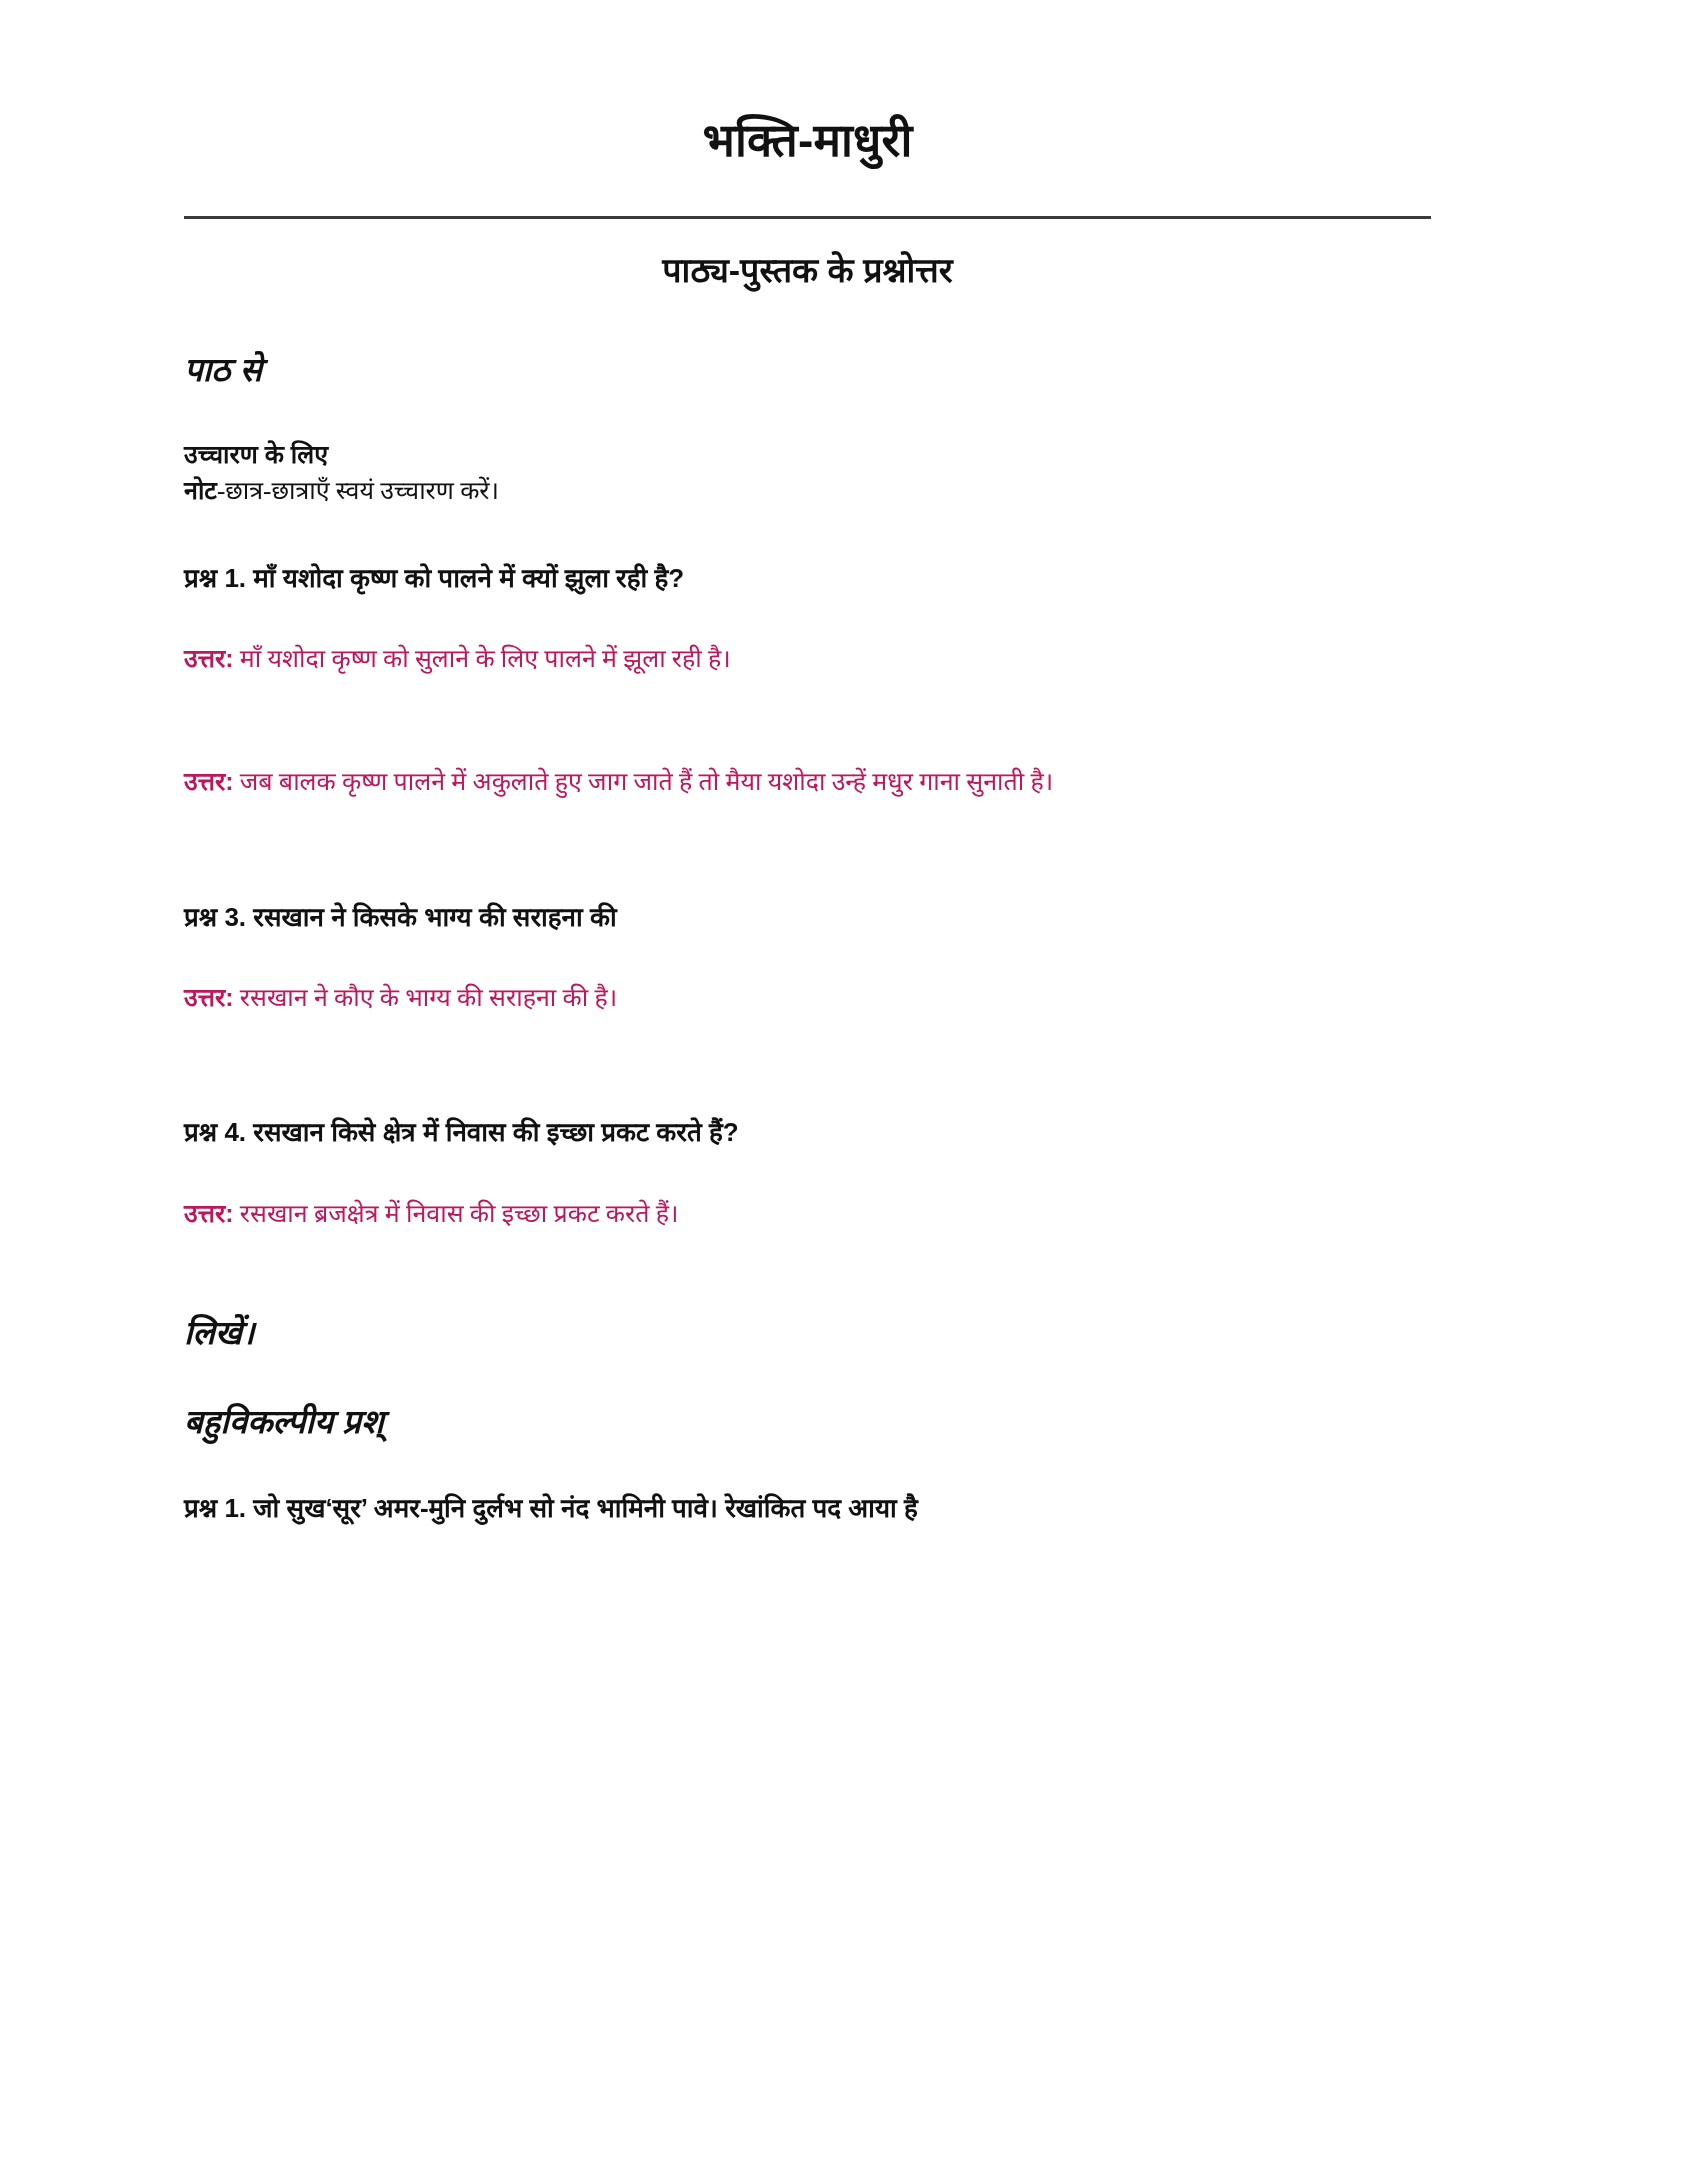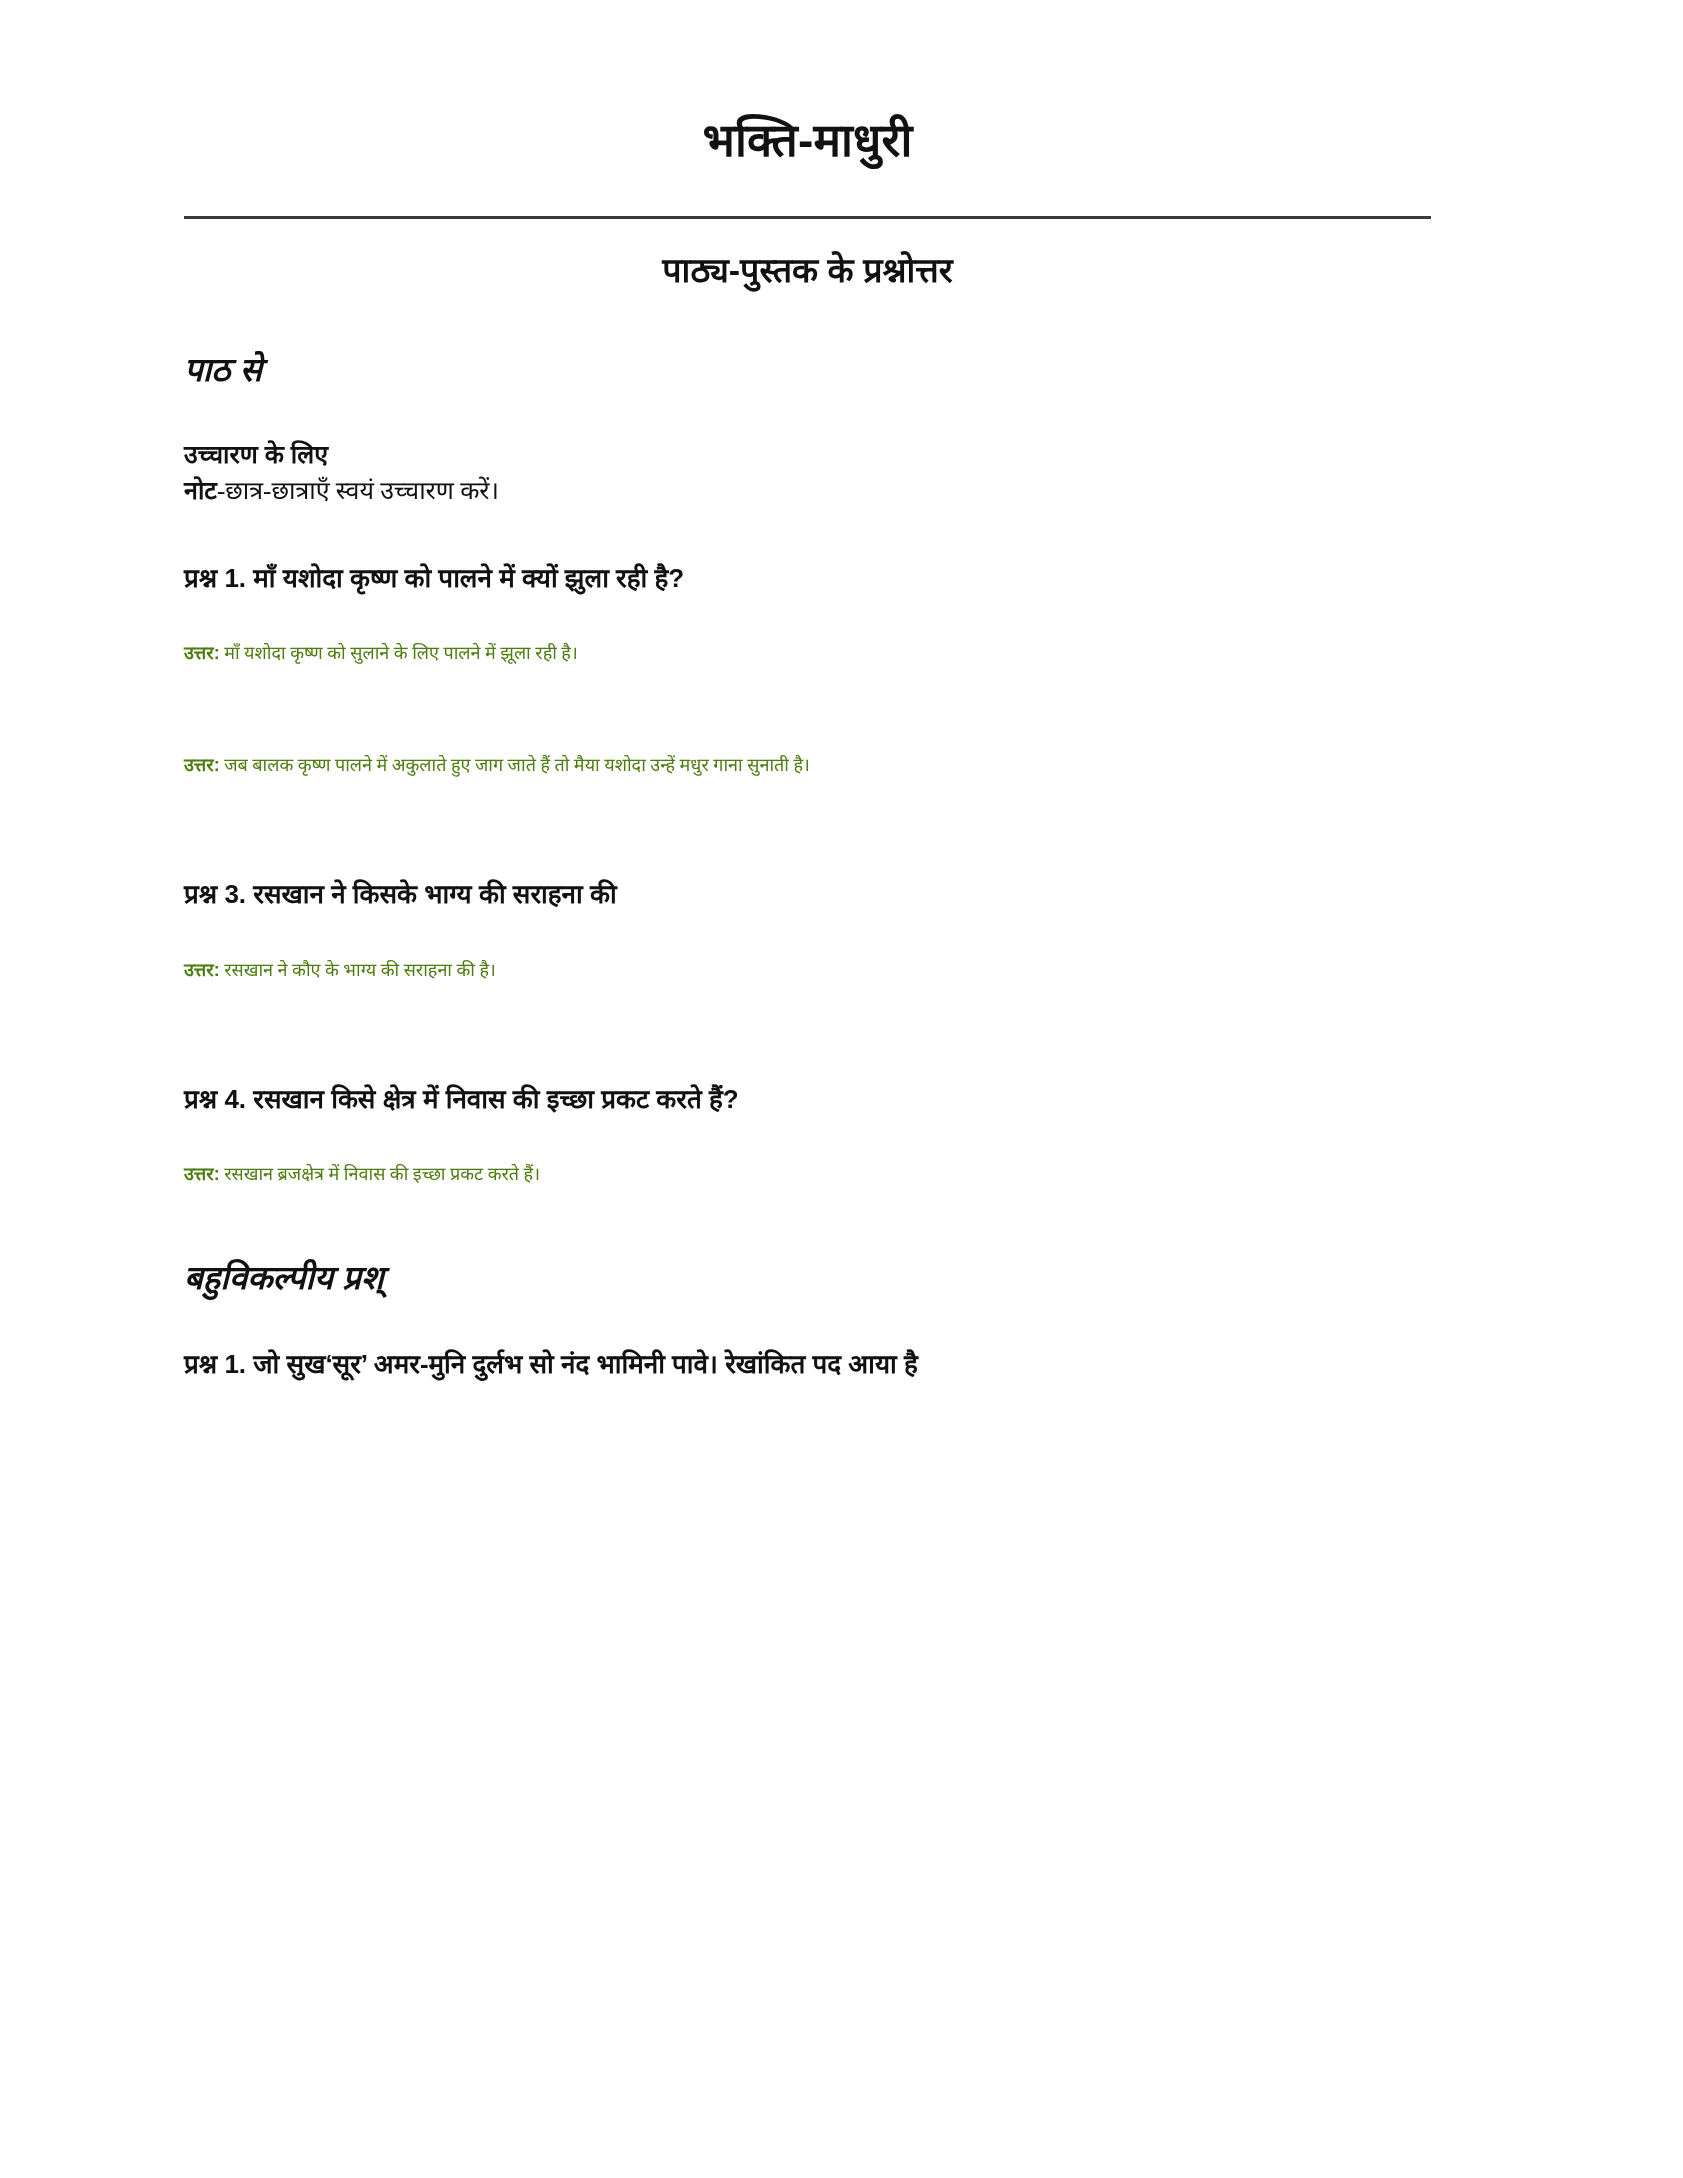--- a/index.html
+++ b/index.html
@@ -110,23 +110,23 @@
     font-family: "Liberation Sans", "DejaVu Sans", sans-serif;
     font-weight: 700;
     font-size: 26px;
     line-height: 1.4;
     color: #111111;
     margin: 12px 0 44px 0;
   }
 
   .answer {
     font-family: "Liberation Serif", "DejaVu Serif", serif;
-    font-size: 18px;
+    font-size: 25px;
     line-height: 1.45;
-    color: #4d7c0f;
+    color: #be185d;
     margin: 0;
   }
 
   .answer .ans-label {
     font-family: "Liberation Sans", "DejaVu Sans", sans-serif;
     font-weight: 700;
   }
 
   .spacer-lg { height: 46px; }
   .spacer-md { height: 30px; }
@@ -180,20 +180,21 @@
 
     <div class="spacer-lg"></div>
 
     <div class="qa-block">
       <p class="question">प्रश्न 4. रसखान किसे क्षेत्र में निवास की इच्छा प्रकट करते हैं?</p>
       <p class="answer"><span class="ans-label">उत्तर:</span><span> रसखान ब्रजक्षेत्र में निवास की इच्छा प्रकट करते हैं।</span></p>
     </div>
 
     <div class="spacer-md"></div>
 
+    <h2 class="section-heading tight-top">लिखें।</h2>
 
     <h2 class="section-heading">बहुविकल्पीय प्रश्</h2>
 
     <p class="mcq-question">प्रश्न 1. जो सुख‘सूर’ अमर-मुनि दुर्लभ सो नंद भामिनी पावे। रेखांकित पद आया है</p>
 
   </div>
 </div>
 
 
 </body></html>

